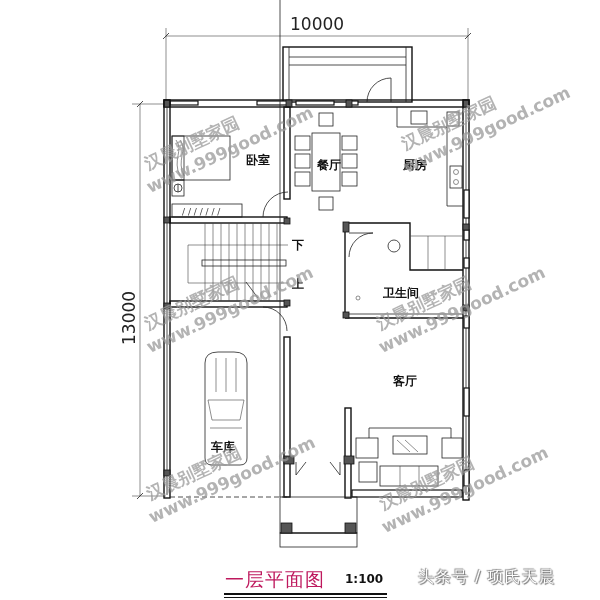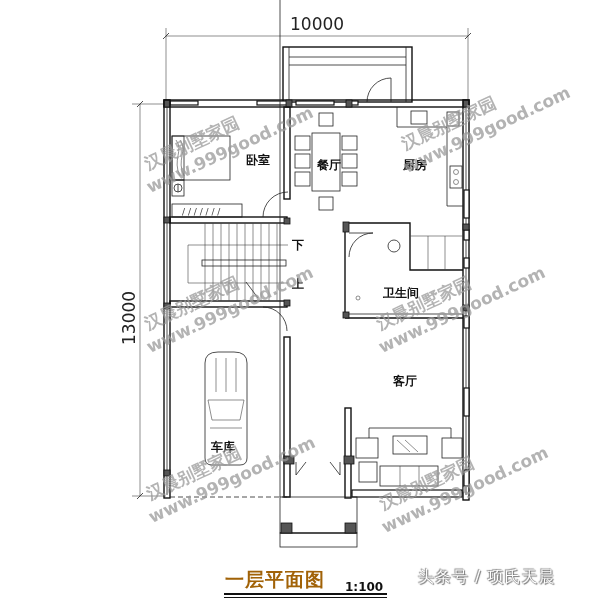--- a/index.html
+++ b/index.html
@@ -6,22 +6,22 @@
   body { width:600px; height:600px; position:relative; overflow:hidden; font-family:"DejaVu Sans", sans-serif; }
   #plan { position:absolute; left:0; top:0; width:600px; height:600px; }
   .wall { fill:none; stroke:#111; stroke-width:1.4; }
   .thin { fill:none; stroke:#222; stroke-width:0.8; }
   .hair { fill:none; stroke:#444; stroke-width:0.6; }
   .col { fill:#555; stroke:#111; stroke-width:0.8; }
   .winfill { fill:#fff; stroke:#111; stroke-width:1.2; }
   .room-label { font-family:"DejaVu Sans", sans-serif; font-size:12px; font-weight:bold; fill:#111; }
   .dim-label { font-family:"DejaVu Sans", sans-serif; font-size:17px; fill:#222; }
   .wm { font-family:"DejaVu Sans", sans-serif; font-size:17px; fill:#9a9a9a; opacity:0.75; font-weight:bold; }
-  .title { position:absolute; left:225px; top:567px; font-size:19px; font-weight:bold; color:#a16207; letter-spacing:1px; }
-  .scale { position:absolute; left:345px; top:572px; font-size:12px; font-weight:bold; color:#111;margin-top:8px; }
+  .title { position:absolute; left:225px; top:567px; font-size:19px; font-weight:normal; color:#be185d; letter-spacing:1px; }
+  .scale { position:absolute; left:345px; top:572px; font-size:12px; font-weight:bold; color:#111; }
   .title-rule1 { position:absolute; left:224px; top:593px; width:163px; height:2px; background:#111; }
   .title-rule2 { position:absolute; left:224px; top:597px; width:163px; height:1px; background:#111; }
   .credit { position:absolute; left:418px; top:567px; font-size:16px; color:#ffffff; letter-spacing:1px;
             text-shadow: 0 0 1px #555, 1px 1px 1px #777, -1px -1px 1px #999; }
 </style>
 </head>
 <body>
 
 <svg id="plan" viewBox="0 0 600 600" xmlns="http://www.w3.org/2000/svg">
 

